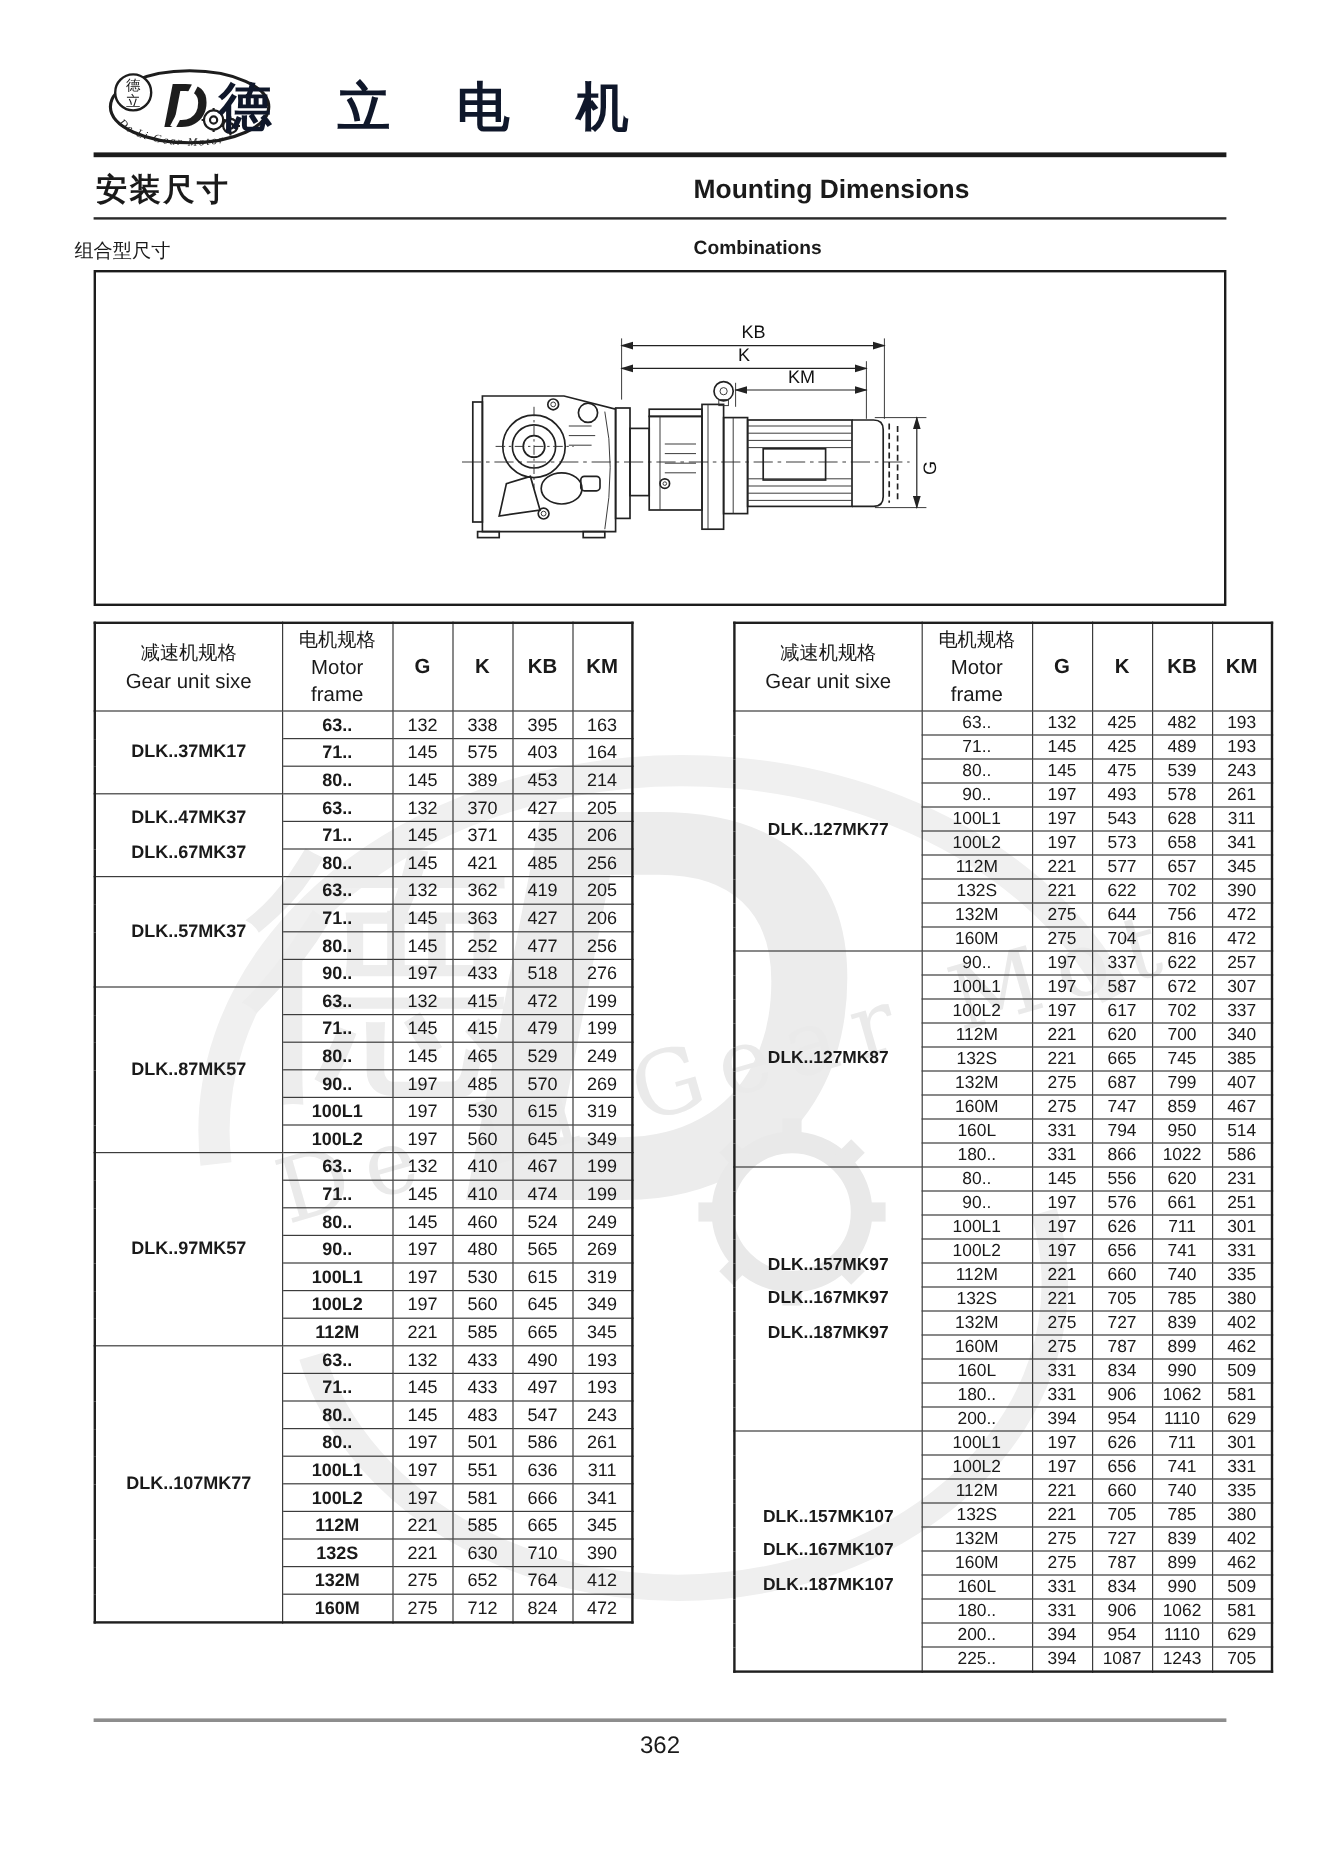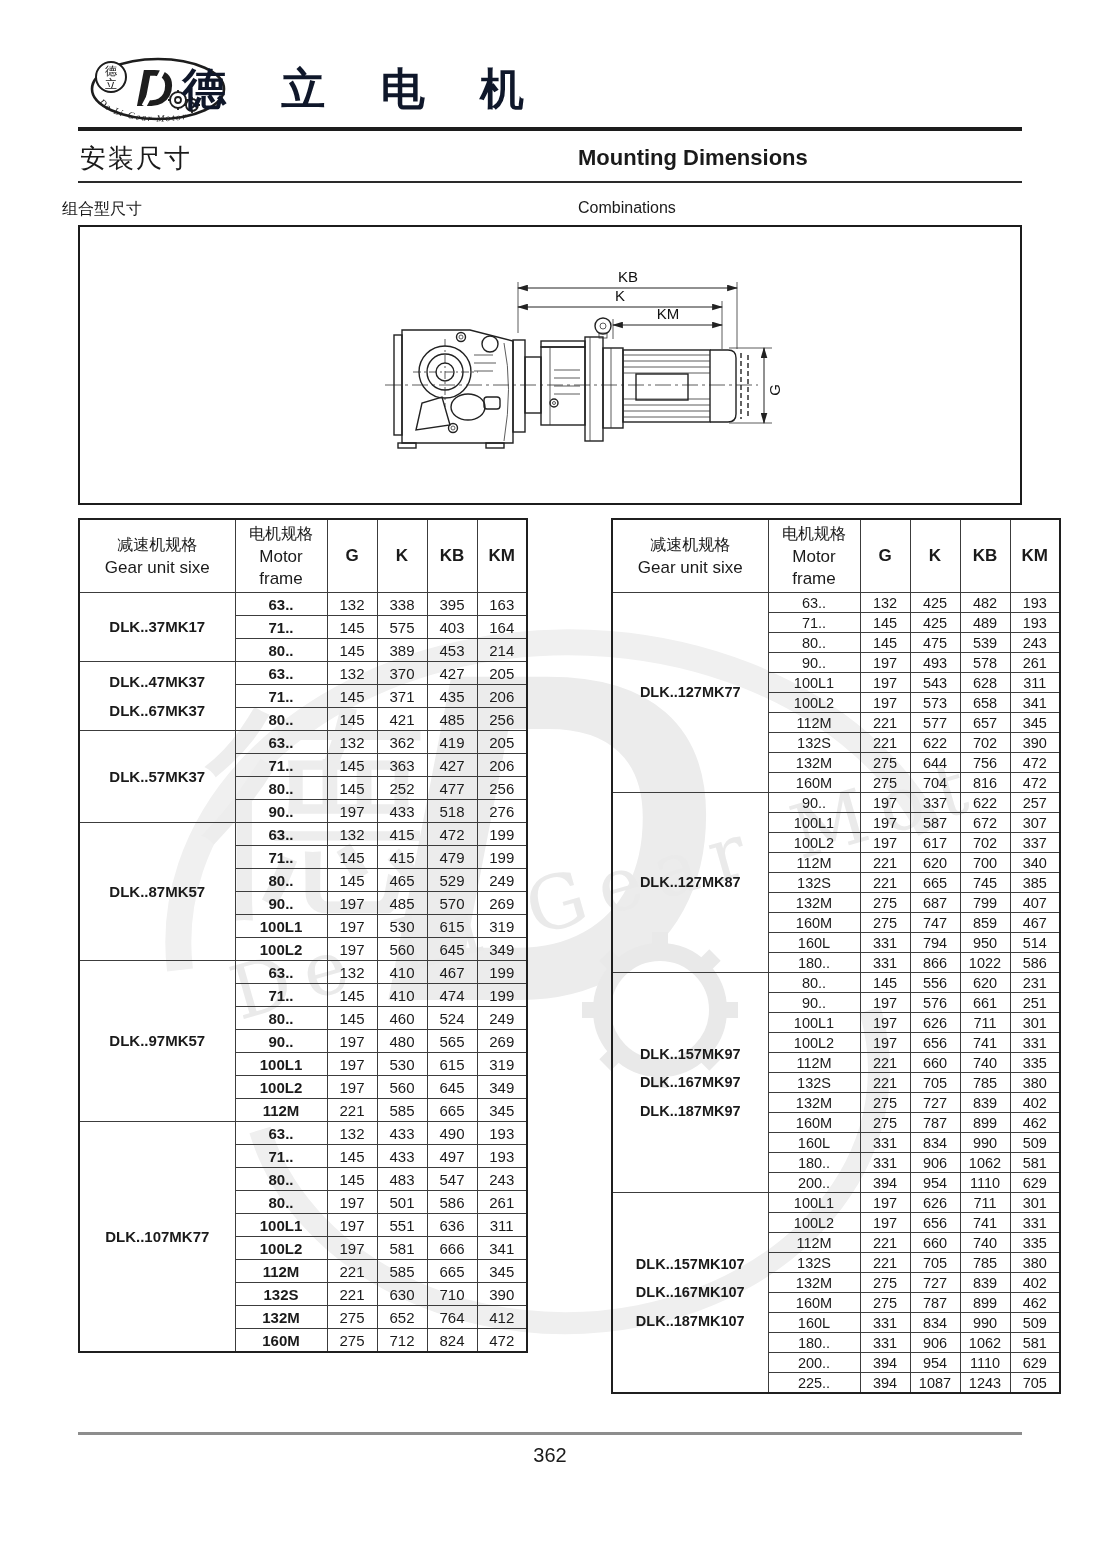--- a/index.html
+++ b/index.html
@@ -8,25 +8,25 @@
     font-family:"Liberation Sans", sans-serif;color:#1a1a1a;
   }
   .abs{position:absolute;}
   
   #logo{left:80px;top:54px;width:152px;height:74px;}
   #brand-cn{
     left:182px;top:60px;font-family:"DejaVu Serif", serif;font-weight:bold;
     font-size:44px;letter-spacing:20px;color:#0f172a;white-space:nowrap;
   }
   .rule-thick{left:78px;top:127px;width:944px;height:4px;background:#1c1c1c;}
-  #title-cn{left:80px;top:141px;font-size:26px;font-weight:normal;letter-spacing:2px;}
+  #title-cn{left:80px;top:141px;font-size:26px;font-weight:bold;letter-spacing:2px;}
   #title-en{left:578px;top:145px;font-size:22px;font-weight:bold;text-align:center;}
   .rule-thin{left:78px;top:181px;width:944px;height:2px;background:#2a2a2a;}
   #section-cn{left:62px;top:199px;font-size:16px;}
-  #section-en{left:578px;top:199px;font-size:16px;font-weight:normal;}
+  #section-en{left:578px;top:199px;font-size:16px;font-weight:bold;}
   
   #drawing-box{left:78px;top:225px;width:940px;height:276px;border:2px solid #1c1c1c;background:#fff;}
   #drawing-box svg{display:block;}
   .dwg{stroke:#222;fill:none;stroke-width:1.4;}
   .dwg-thin{stroke:#333;fill:none;stroke-width:0.8;}
   .dim{stroke:#222;fill:none;stroke-width:1;}
   .dimtxt{font-family:"Liberation Sans",sans-serif;font-size:15px;fill:#111;}
   
   #watermark{left:130px;top:540px;width:840px;height:800px;z-index:0;pointer-events:none;}
   

